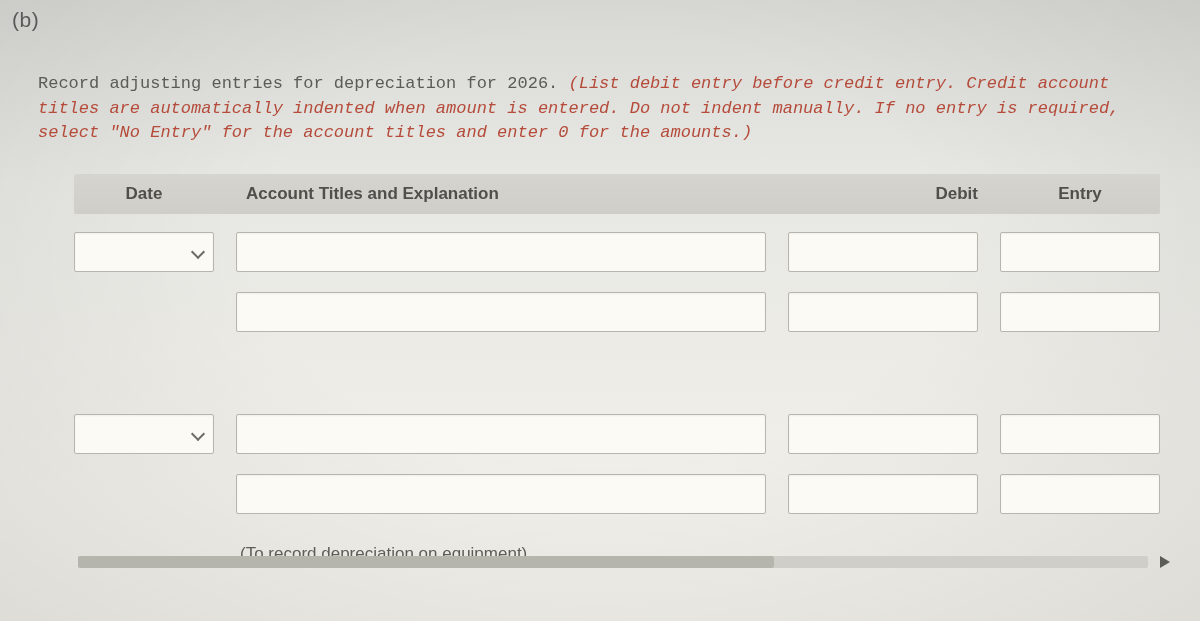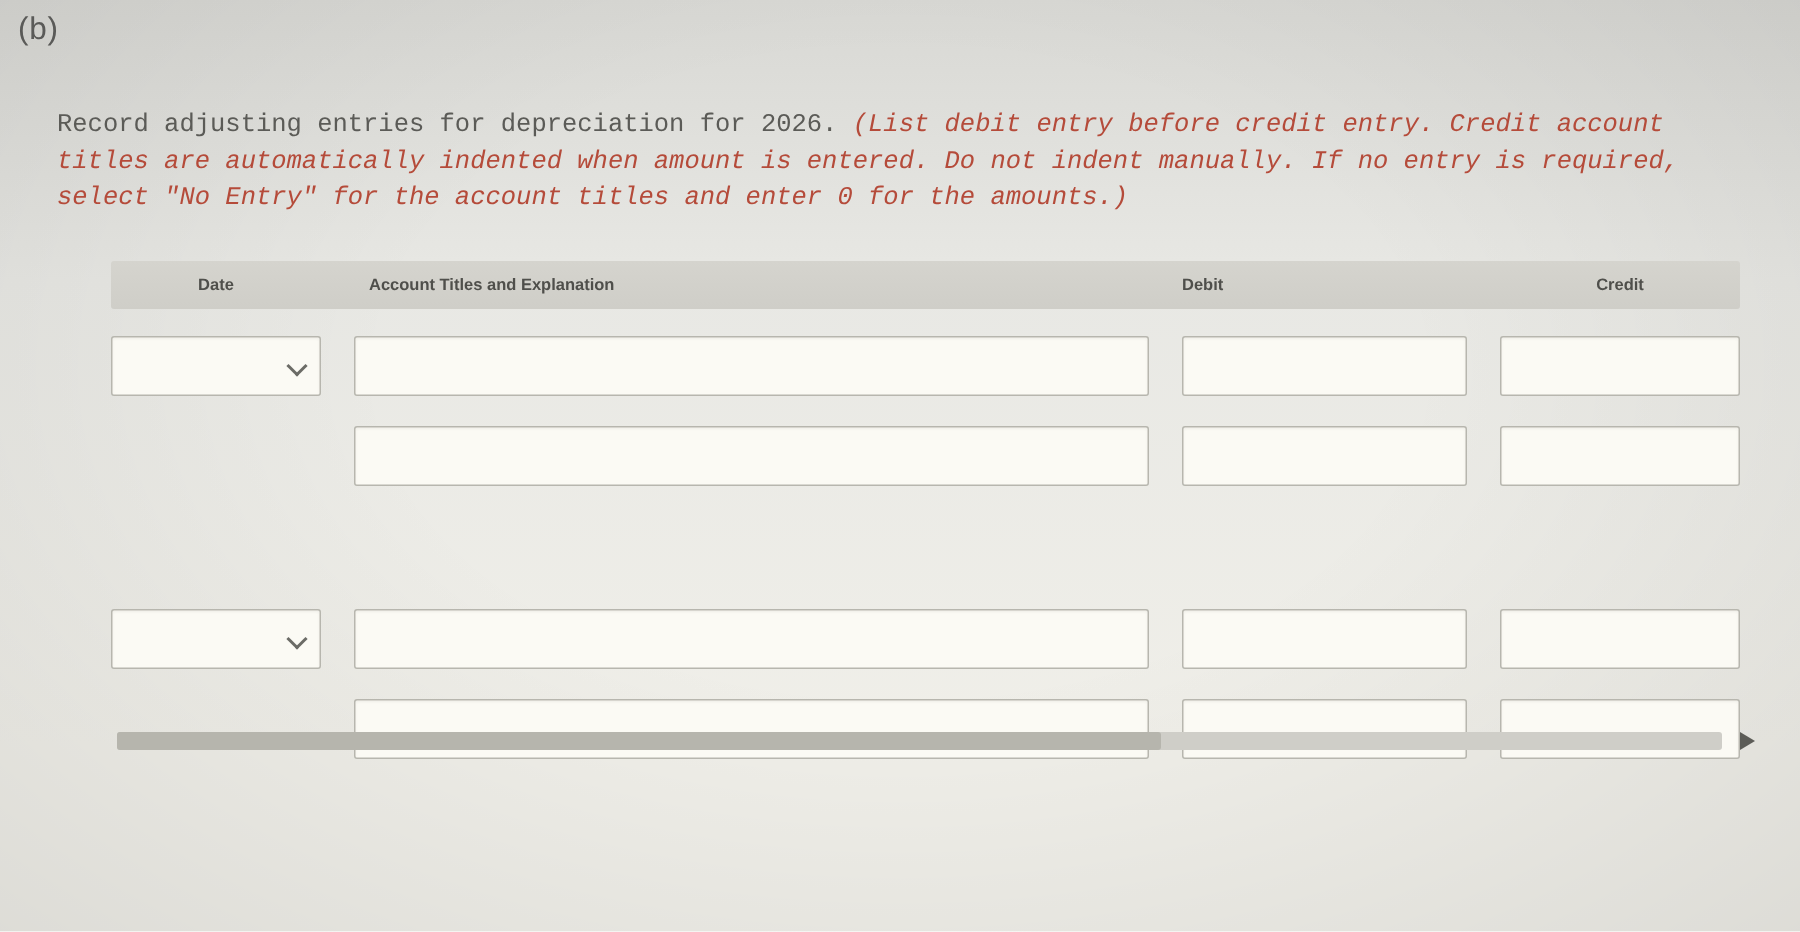--- a/index.html
+++ b/index.html
@@ -55,25 +55,25 @@
   }
   .header-row {
     background: #d2d1cb;
     background: linear-gradient(180deg, #d5d4ce 0%, #cfcec8 100%);
     border-radius: 2px;
     padding: 10px 0;
     margin-bottom: 18px;
   }
   .col-date  { width: 140px; text-align: center; }
   .col-acct  { flex: 1; }
-  .col-debit { width: 190px; text-align: left; }
+  .col-debit { width: 190px; text-align: right; }
   .col-credit{ width: 160px; text-align: center; }
 
   .hlabel {
-    font-size: 11px;
+    font-size: 17px;
     font-weight: 600;
     color: #4f4f4b;
   }
   .hlabel.acct { padding-left: 10px; }
 
   .input-row {
     margin-bottom: 20px;
   }
   .field {
     height: 40px;
@@ -171,21 +171,21 @@
   <p class="instructions">
     <span>Record adjusting entries for depreciation for 2026. </span><span class="italic-red">(List debit entry before credit entry. Credit account titles are automatically indented when amount is entered. Do not indent manually. If no entry is required, select "No Entry" for the account titles and enter 0 for the amounts.)</span>
   </p>
 
   <div class="table-wrap">
 
     <div class="grid-row header-row">
       <div class="col-date hlabel">Date</div>
       <div class="col-acct hlabel acct">Account Titles and Explanation</div>
       <div class="col-debit hlabel">Debit</div>
-      <div class="col-credit hlabel">Credit</div>
+      <div class="col-credit hlabel">Entry</div>
     </div>
 
     <div class="grid-row input-row">
       <div class="field date-field">
         <span class="chev"></span>
       </div>
       <div class="field acct-field"></div>
       <div class="field num-field"></div>
       <div class="field num-field2"></div>
     </div>
@@ -208,20 +208,26 @@
       <div class="field acct-field"></div>
       <div class="field num-field"></div>
       <div class="field num-field2"></div>
     </div>
     <div class="grid-row input-row">
       <div class="date-placeholder"></div>
       <div class="field acct-field"></div>
       <div class="field num-field"></div>
       <div class="field num-field2"></div>
     </div>
+    <div class="grid-row caption-row">
+      <div class="date-placeholder"></div>
+      <div class="col-acct caption">(To record depreciation on equipment)</div>
+      <div class="col-debit"></div>
+      <div class="col-credit"></div>
+    </div>
 
   </div>
 
   <div class="scroll-region">
     <div class="scroll-track">
       <div class="scroll-thumb"></div>
     </div>
     <div class="scroll-arrow"></div>
   </div>
 

